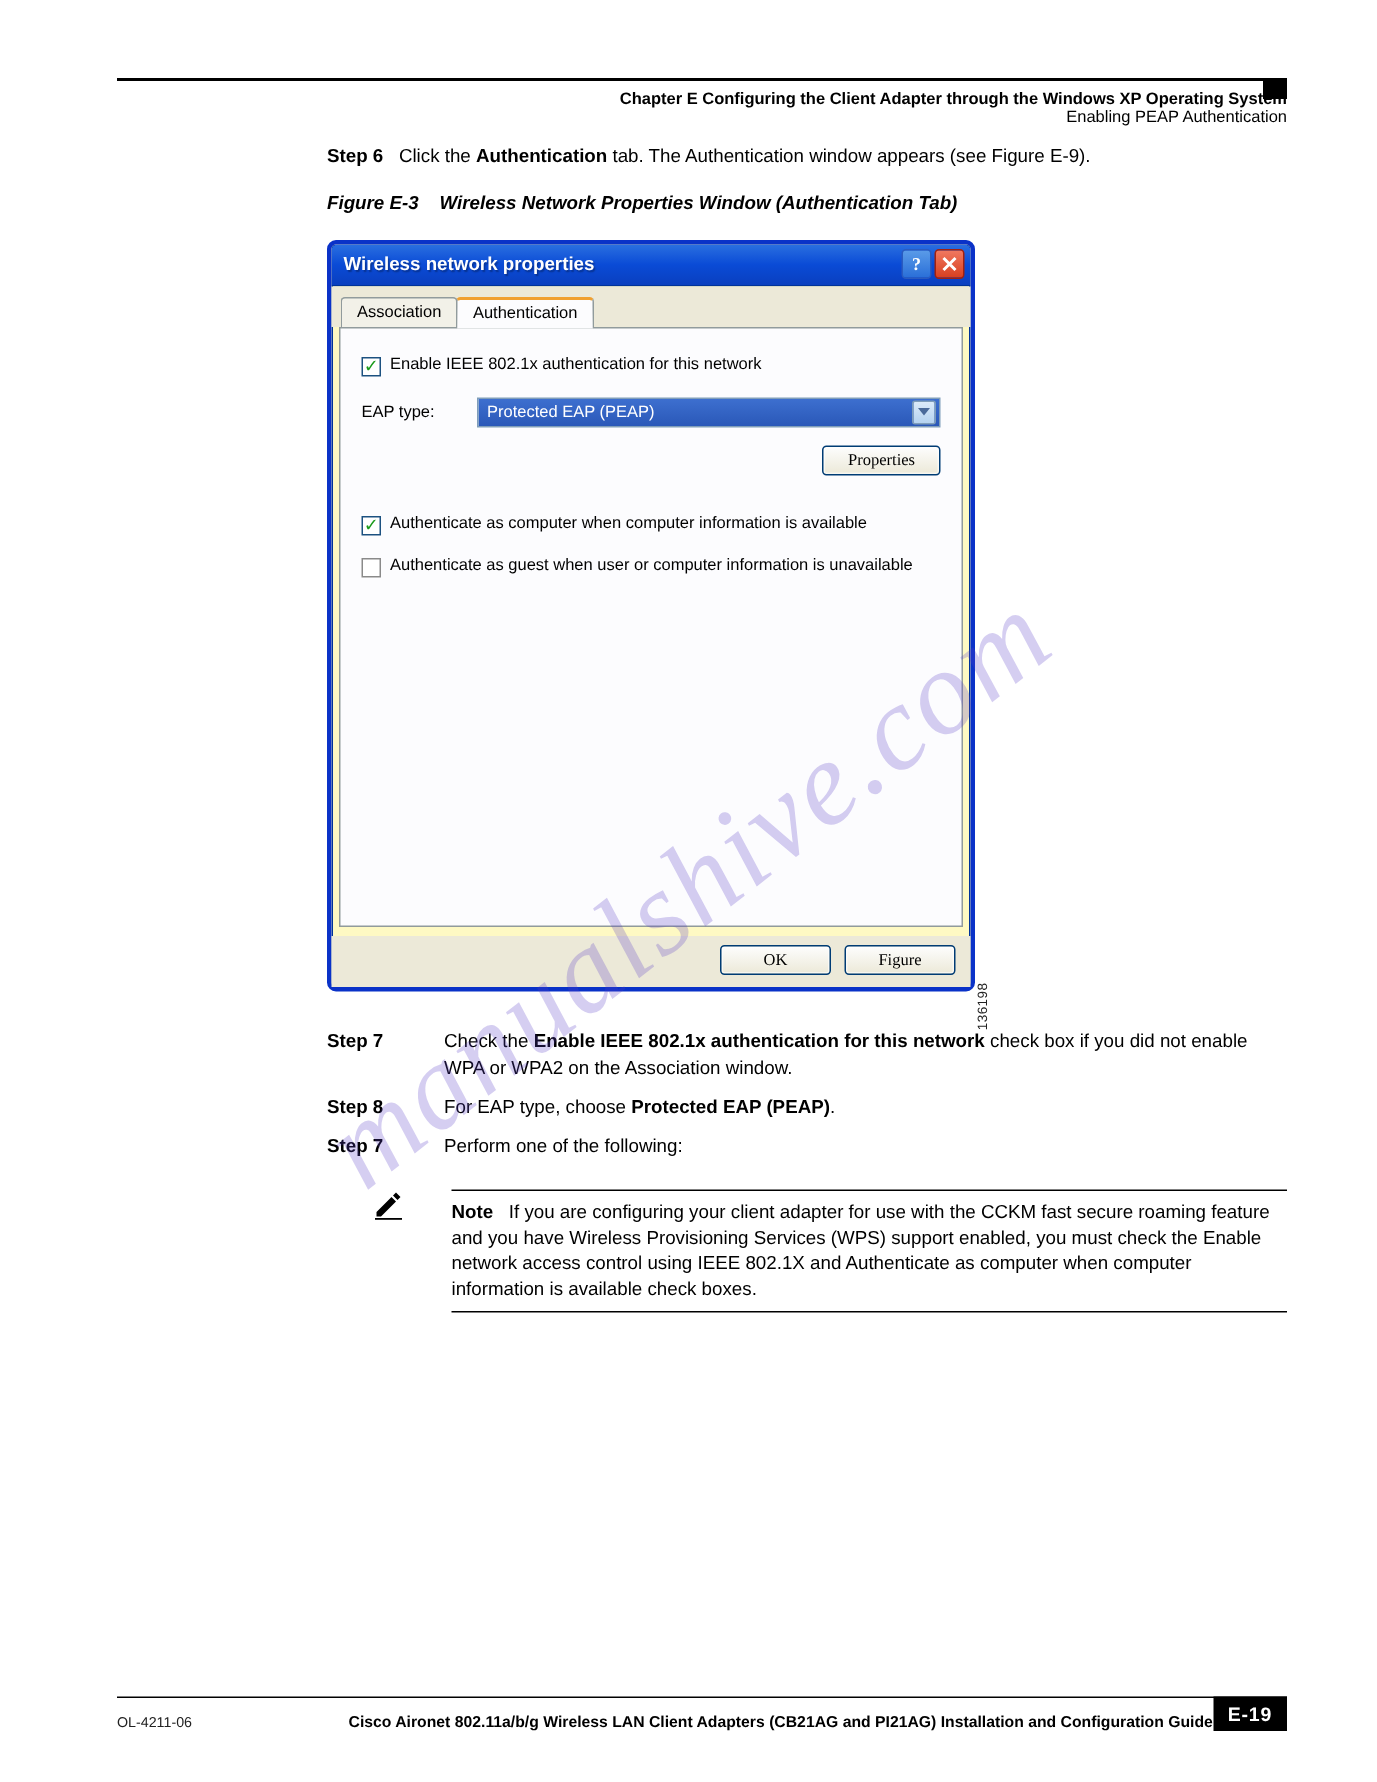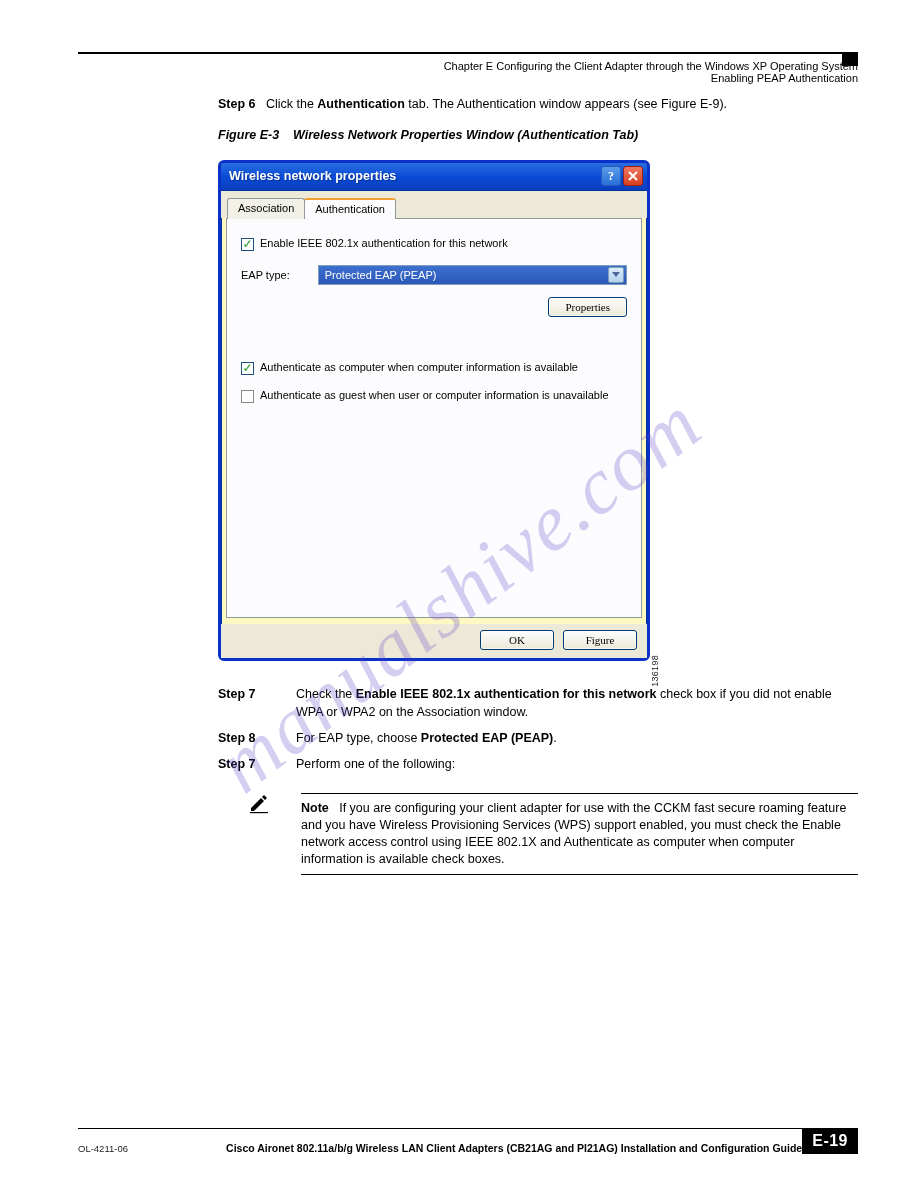--- a/index.html
+++ b/index.html
@@ -3,21 +3,21 @@
 <meta charset="utf-8">
 <style>
   * { box-sizing: border-box; margin: 0; padding: 0; }
   body { font-family: Arial, Helvetica, sans-serif; background: #fff; width: 918px; height: 1188px; position: relative; color: #000; }
 
   .page { position: relative; width: 100%; height: 100%; padding: 52px 60px 40px 78px; }
   .top-rule { border-top: 2px solid #000; height: 2px; margin-bottom: 6px; position: relative; }
   .top-black-box { position: absolute; right: 0; top: 0; width: 16px; height: 12px; background: #000; }
 
   .header-right { text-align: right; font-size: 11px; margin-top: 4px; }
-  .chapter-line { font-weight: normal; }
+  .chapter-line { font-weight: bold; }
   .body-text { font-size: 12.5px; line-height: 1.4; margin-top: 12px; margin-left: 140px; }
   .figure-caption { font-size: 12.5px; font-style: italic; font-weight: bold; margin-top: 14px; margin-left: 140px; }
 
   .note-block { margin-top: 20px; margin-left: 170px; display: flex; align-items: flex-start; gap: 31px; }
   .note-icon { display:inline-block; }
   .note-label { font-weight: bold; font-size: 12.5px; }
   .note-text { font-size: 12.5px; line-height: 1.35; flex:1; border-top:1px solid #000; border-bottom:1px solid #000; padding:6px 0; }
 
   
   .watermark { position: absolute; left: 50%; top: 50%; transform: translate(-50%,-50%) rotate(-38deg); font-size: 80px; font-style: italic; color: rgba(88,60,200,0.25); font-family: 'Times New Roman', serif; pointer-events: none; z-index: 50; white-space: nowrap; letter-spacing: 2px; }
@@ -25,51 +25,51 @@
   
   .screenshot-wrap { margin-top: 18px; margin-left: 140px; width: 440px; position: relative; }
   .dialog { width: 432px; border: 3px solid #0a32c8; border-radius: 6px; background: #fef9c3; font-family: Tahoma, Arial, sans-serif; font-size: 11px; box-shadow: 0 0 0 1px #003399 inset; position: relative; }
   .titlebar { height: 28px; background: linear-gradient(to bottom, #2a6fe0 0%, #0a4bd6 50%, #0a3fbf 100%); border-bottom: 1px solid #003399; border-radius: 4px 4px 0 0; color: #fff; display: flex; align-items: center; padding: 0 4px 0 8px; }
   .title-text { font-weight: bold; font-size: 12.5px; text-shadow: 1px 1px 1px rgba(0,0,0,0.3); flex:1; }
   .title-btns { display: flex; gap: 2px; }
   .tb-btn { width: 20px; height: 20px; border-radius: 3px; display:flex; align-items:center; justify-content:center; font-weight:bold; font-size:12px; color:#fff; font-family:Tahoma; }
   .tb-help { background: linear-gradient(to bottom,#5a9be8,#2a6fd8); border:1px solid #2a5bbf; }
   .tb-close { background: linear-gradient(to bottom,#f07860,#d84020); border:1px solid #a02010; }
 
-  .tabstrip { padding: 6px 4px 0 6px; background:#ece9d8; display:flex; }
+  .tabstrip { padding: 6px 4px 0 6px; background:#ece9d8; display:flex;align-items:center; }
   .tab { background:#ece9d8; border:1px solid #919b9c; border-bottom:none; border-radius:3px 3px 0 0; padding:3px 10px 4px 10px; margin-right:-1px; position:relative; top:1px; color:#000; }
   .tab.active { background:#fcfcfe; border-top:2px solid #f0a030; z-index:2; }
   .tab.inactive { background:#f2f1e8; }
 
   .tab-panel { background:#fcfcfe; border:1px solid #919b9c; margin: 0 5px 6px 5px; padding: 18px 14px 14px 14px; min-height: 400px; }
   .para { margin-bottom: 14px; line-height:1.3; }
   .chk-row { display:flex; align-items:flex-start; gap:6px; margin-bottom:14px; }
   .chk-box { width:13px; height:13px; border:1px solid #1c5180; background:#fff; display:flex; align-items:center; justify-content:center; flex-shrink:0; margin-top:1px; }
   .chk-mark { color:#1a9a1a; font-size:12px; line-height:1; }
   .field-row { display:flex; align-items:center; gap:28px; margin-bottom:12px; }
   .combo { flex:1; height:20px; border:1px solid #7f9db9; background: linear-gradient(to bottom,#3d6fcf,#2a58b8); color:#fff; display:flex; align-items:center; padding:0 2px 0 6px; position:relative; font-size:11px; }
   .combo-arrow { width:16px; height:16px; background:linear-gradient(to bottom,#dbeaf9,#b5d3f0); border:1px solid #7f9db9; border-radius:2px; display:flex; align-items:center; justify-content:center; margin-left:auto; }
   .arrow-down { width:0; height:0; border-left:4px solid transparent; border-right:4px solid transparent; border-top:5px solid #4a6a9a; }
   .xp-btn { background: linear-gradient(to bottom,#fdfdfd,#ece9d8); border:1px solid #003c74; border-radius:3px; padding:3px 16px; font-family:Tahoma; font-size:11px; box-shadow: inset 0 0 0 1px rgba(255,255,255,0.6); }
-  .prop-btn-row { text-align:right; margin-bottom:44px; }
+  .prop-btn-row { text-align:right; margin-bottom:26px; }
   .dlg-btn-row { padding:6px 10px 8px 10px; text-align:right; background:#ece9d8; }
   .dlg-btn-row .xp-btn { min-width:74px; margin-left:6px; }
 
   .figure-id { position:absolute; right:-2px; bottom:6px; font-size:9px; transform: rotate(-90deg); transform-origin: right bottom; color:#222; letter-spacing:0.3px; }
 
   .step-list { font-size:12.5px; margin-left:140px; margin-top:24px; line-height:1.45; }
   .step-row { display:flex; gap:26px; margin-bottom:8px; }
   .step-bold { font-weight:bold; width:52px; flex-shrink:0; }
 
   .footer { position:absolute; left:78px; right:60px; bottom:34px; }
   .footer-rule { border-top:1px solid #000; margin-bottom:3px; }
   .footer-row { display:flex; justify-content:space-between; align-items:flex-end; font-size:10.5px; }
   .footer-title { font-weight:bold; }
   .footer-doc { font-size:9.5px; color:#222;text-align:center; }
-  .page-badge { background:#000; color:#fff; font-weight:bold; padding:4px 10px; font-size:16px; letter-spacing:0.5px; margin-top:-4px; }
+  .page-badge { background:#000; color:#fff; font-weight:bold; padding:4px 10px; font-size:13px; letter-spacing:0.5px; margin-top:-4px; }
 </style>
 </head>
 <body>
 
 <div class="page">
   <div class="top-rule">
       <div class="top-black-box"></div>
     </div>
   <div class="header-right">
     <div class="chapter-line">Chapter E      Configuring the Client Adapter through the Windows XP Operating System</div>

